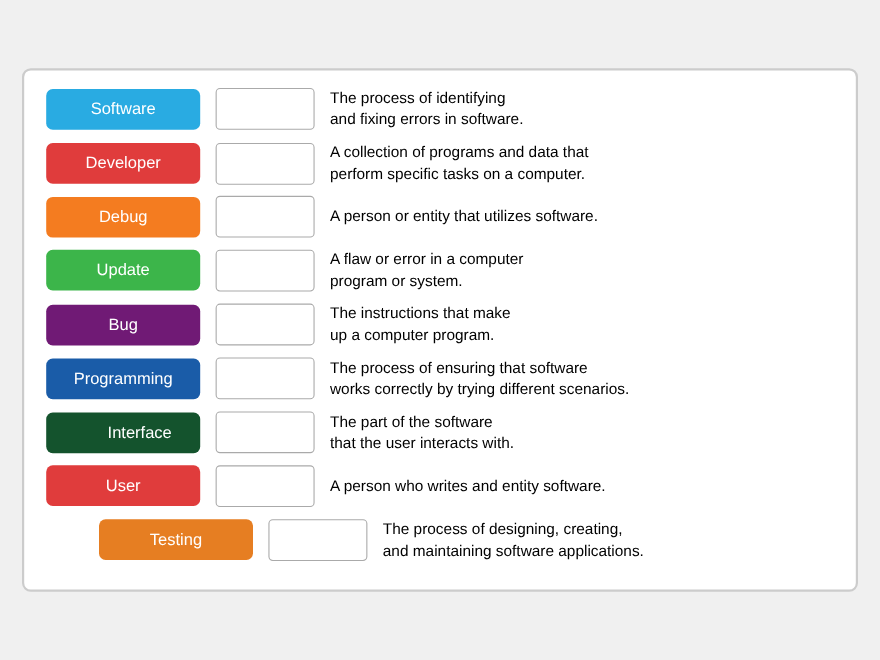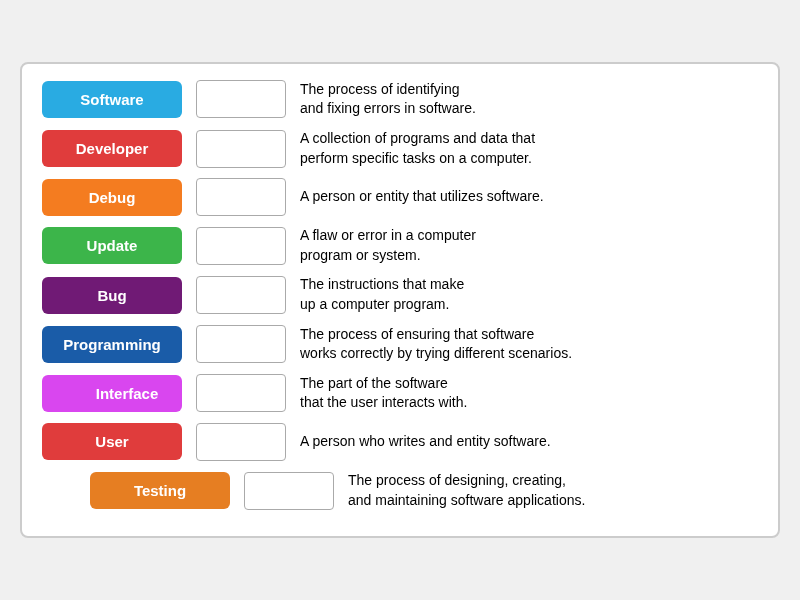--- a/index.html
+++ b/index.html
@@ -32,21 +32,21 @@
     }
 
     .term-btn {
       width: 140px;
       min-width: 140px;
       padding: 10px 6px;
       border: none;
       border-radius: 6px;
       color: #ffffff;
       font-size: 15px;
-      font-weight: bold;
+      font-weight: normal;
       cursor: pointer;
       text-align: center;
     }
 
     .match-box {
       width: 90px;
       min-width: 90px;
       height: 38px;
       border: 1.5px solid #aaaaaa;
       border-radius: 4px;
@@ -62,21 +62,21 @@
       flex: 1;
     }
 
     
     .btn-software    { background: #29abe2; }
     .btn-developer   { background: #e03c3c; }
     .btn-debug       { background: #f47c20; }
     .btn-update      { background: #3cb54a; }
     .btn-bug         { background: #701a75; }
     .btn-programming { background: #1a5ca8; }
-    .btn-interface   { background: #d946ef; padding-left: 36px; }
+    .btn-interface   { background: #14532d; padding-left: 36px; }
     .btn-user        { background: #e03c3c; text-align: center; }
     .btn-testing     { background: #e67e22; margin-left: 48px; }
     .btn-code        { background: #29abe2; }
   </style>
 </head>
 <body>
 
 <div class="main-container">
 
 <div class="row">

